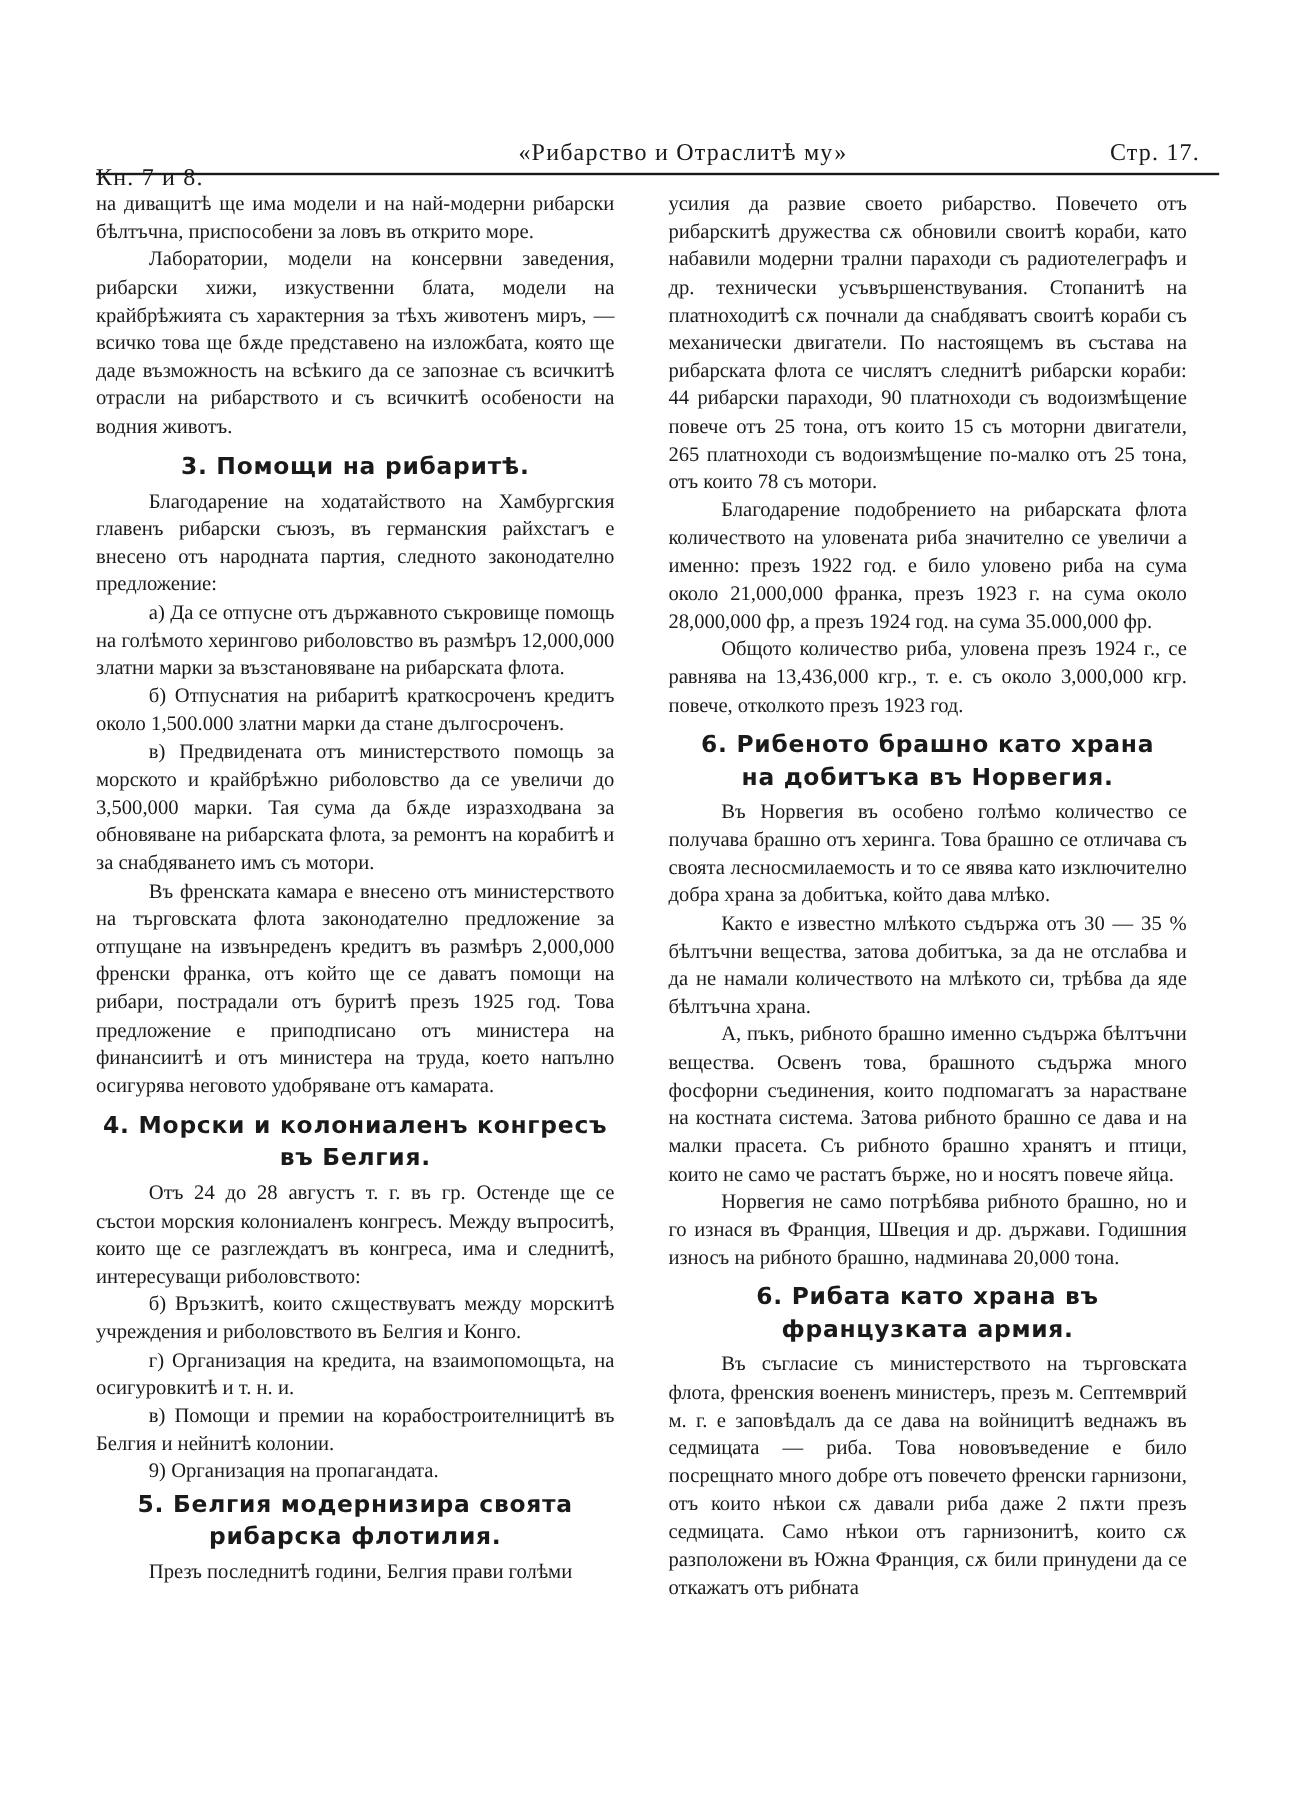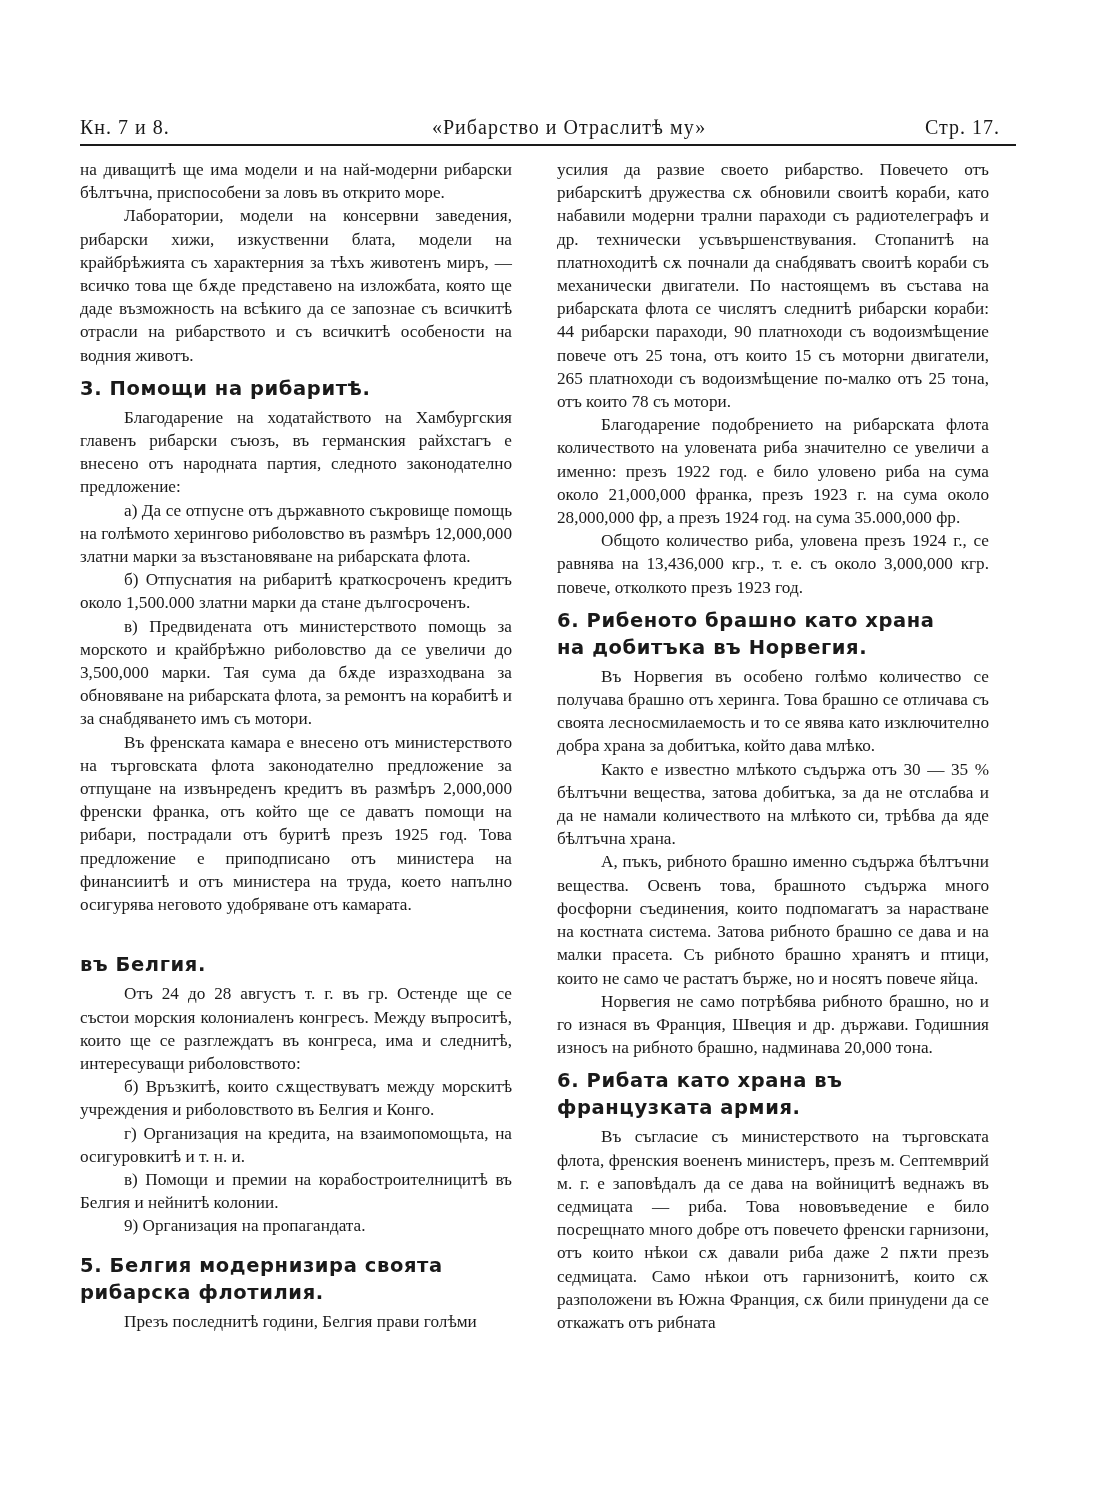--- a/index.html
+++ b/index.html
@@ -7,59 +7,59 @@
     width: 1096px; height: 1500px; position: relative; overflow: hidden;
     font-family: "Liberation Serif", "DejaVu Serif", serif;
     color: #1a1a1a;
   }
   .header {
     position: absolute; left: 80px; top: 114px; width: 936px; height: 30px;
     border-bottom: 2px solid #1a1a1a;
     font-size: 20px; letter-spacing: 1px;
   }
   .header span { position: absolute; top: 2px; }
-  .h-left { left: 0; }
+  .h-left { left: 0; margin-top: 21px; }
   .h-center { left: 352px; }
   .h-right { right: 16px; }
   .col {
     position: absolute; top: 158px; width: 432px;
     font-size: 17.2px; line-height: 23.2px; text-align: justify;
   }
   .col-left { left: 80px; }
   .col-right { left: 557px; }
   .col p { margin: 0; }
   .col p.ind { text-indent: 44px; font-family: Liberation Serif, serif; }
   .col p.sub { text-indent: 44px; }
   .col h2 {
     font-family: "DejaVu Sans", "Liberation Sans", sans-serif;
     font-weight: bold; font-size: 19.5px; line-height: 27px;
-    text-align: left; margin: 8px 0 4px 0; letter-spacing: 0.6px;
+    text-align: center; margin: 8px 0 4px 0; letter-spacing: 0.6px;
   }
-  .col h2.tight { margin-top: 14px; }
+  .col h2.tight { margin-top: 2px; }
 </style>
 </head>
 <body>
 
 <div class="header">
   <span class="h-left">Кн. 7 и 8.</span>
   <span class="h-center">«Рибарство и Отраслитѣ му»</span>
   <span class="h-right">Стр. 17.</span>
 </div>
 
 <div class="col col-left">
   <p>на диващитѣ ще има модели и на най-модерни рибарски бѣлтъчна, приспособени за ловъ въ открито море.</p>
   <p class="ind">Лаборатории, модели на консервни заведения, рибарски хижи, изкуственни блата, модели на крайбрѣжията съ характерния за тѣхъ животенъ миръ, — всичко това ще бѫде представено на изложбата, която ще даде възможность на всѣкиго да се запознае съ всичкитѣ отрасли на рибарството и съ всичкитѣ особености на водния животъ.</p>
   <h2>3. Помощи на рибаритѣ.</h2>
   <p class="ind">Благодарение на ходатайството на Хамбургския главенъ рибарски съюзъ, въ германския райхстагъ е внесено отъ народната партия, следното законодателно предложение:</p>
   <p class="sub">а) Да се отпусне отъ държавното съкровище помощь на голѣмото херингово риболовство въ размѣръ 12,000,000 златни марки за възстановяване на рибарската флота.</p>
   <p class="sub">б) Отпуснатия на рибаритѣ краткосроченъ кредитъ около 1,500.000 златни марки да стане дългосроченъ.</p>
   <p class="sub">в) Предвидената отъ министерството помощь за морското и крайбрѣжно риболовство да се увеличи до 3,500,000 марки. Тая сума да бѫде изразходвана за обновяване на рибарската флота, за ремонтъ на корабитѣ и за снабдяването имъ съ мотори.</p>
   <p class="ind">Въ френската камара е внесено отъ министерството на търговската флота законодателно предложение за отпущане на извънреденъ кредитъ въ размѣръ 2,000,000 френски франка, отъ който ще се даватъ помощи на рибари, пострадали отъ буритѣ презъ 1925 год. Това предложение е приподписано отъ министера на финансиитѣ и отъ министера на труда, което напълно осигурява неговото удобряване отъ камарата.</p>
   <h2>
-    <br>
+    <span>4. Морски и колониаленъ конгресъ</span><br>
     <span>въ Белгия.</span>
   </h2>
   <p class="ind">Отъ 24 до 28 августъ т. г. въ гр. Остенде ще се състои морския колониаленъ конгресъ. Между въпроситѣ, които ще се разглеждатъ въ конгреса, има и следнитѣ, интересуващи риболовството:</p>
   <p class="sub">б) Връзкитѣ, които сѫществуватъ между морскитѣ учреждения и риболовството въ Белгия и Конго.</p>
   <p class="sub">г) Организация на кредита, на взаимопомощьта, на осигуровкитѣ и т. н. и.</p>
   <p class="sub">в) Помощи и премии на корабостроителницитѣ въ Белгия и нейнитѣ колонии.</p>
   <p class="sub">9) Организация на пропагандата.</p>
   <h2 class="tight">5. Белгия модернизира своята рибарска флотилия.</h2>
   <p class="ind">Презъ последнитѣ години, Белгия прави голѣми</p>
 </div>

